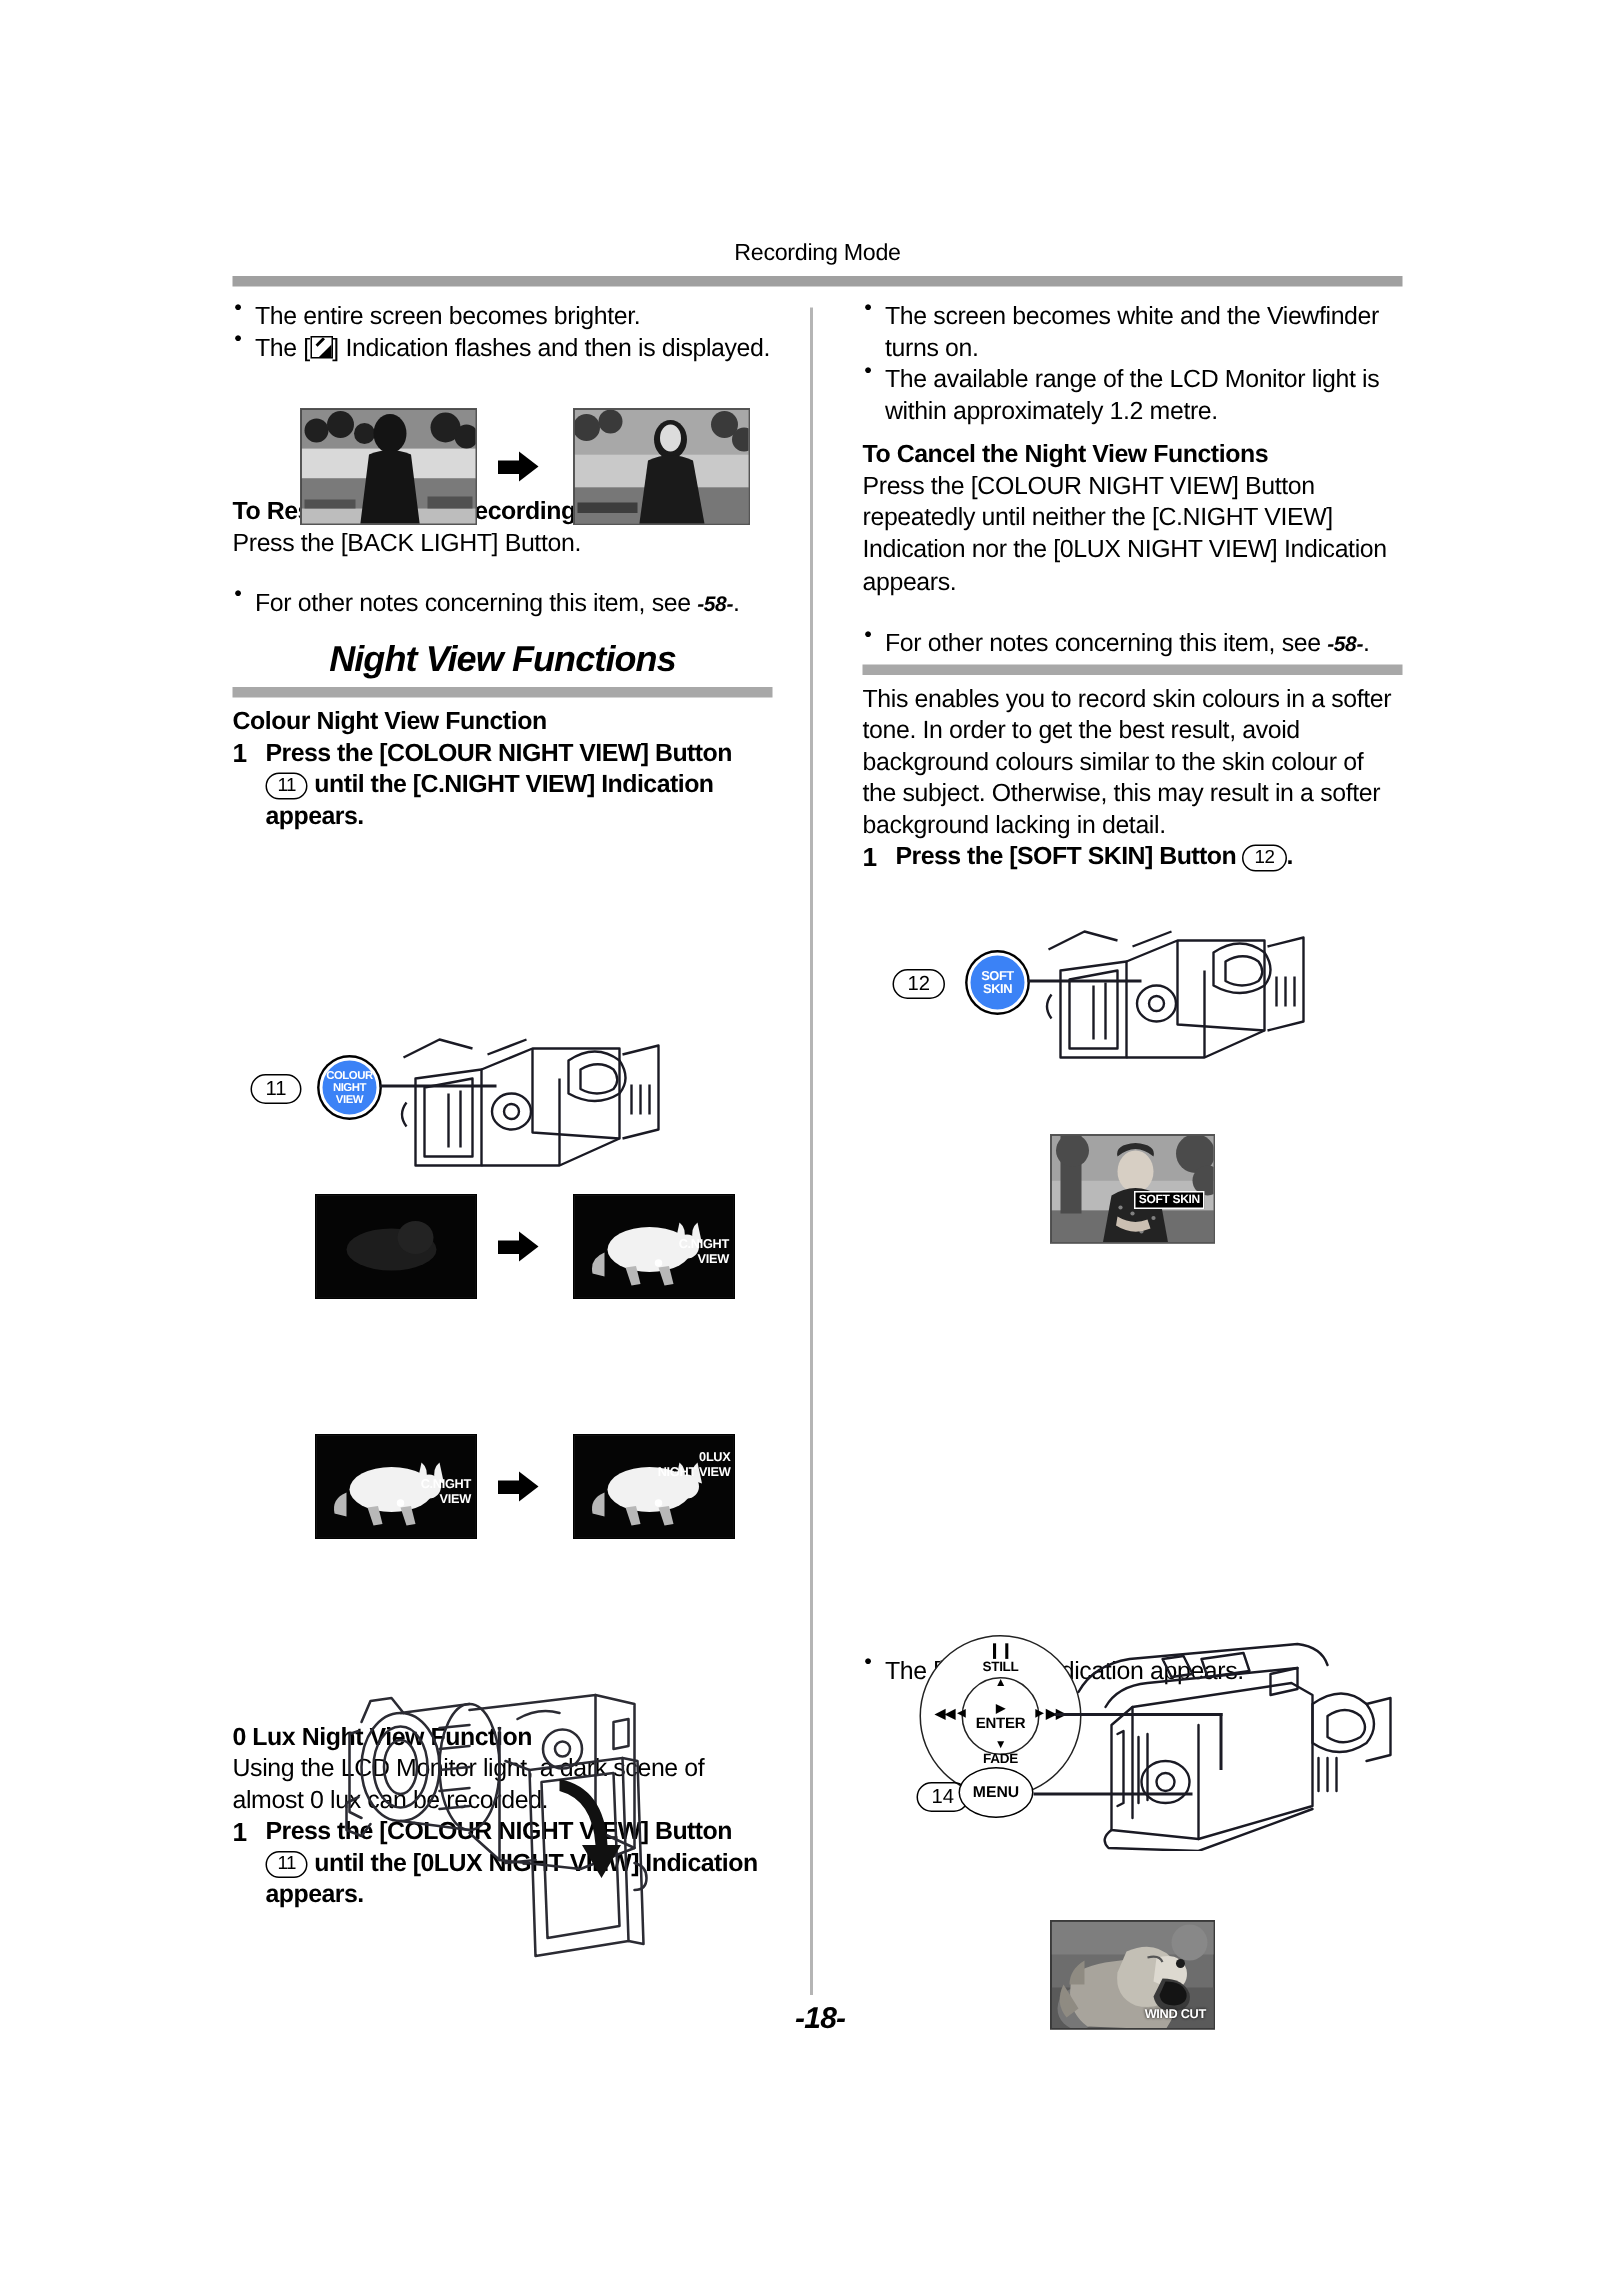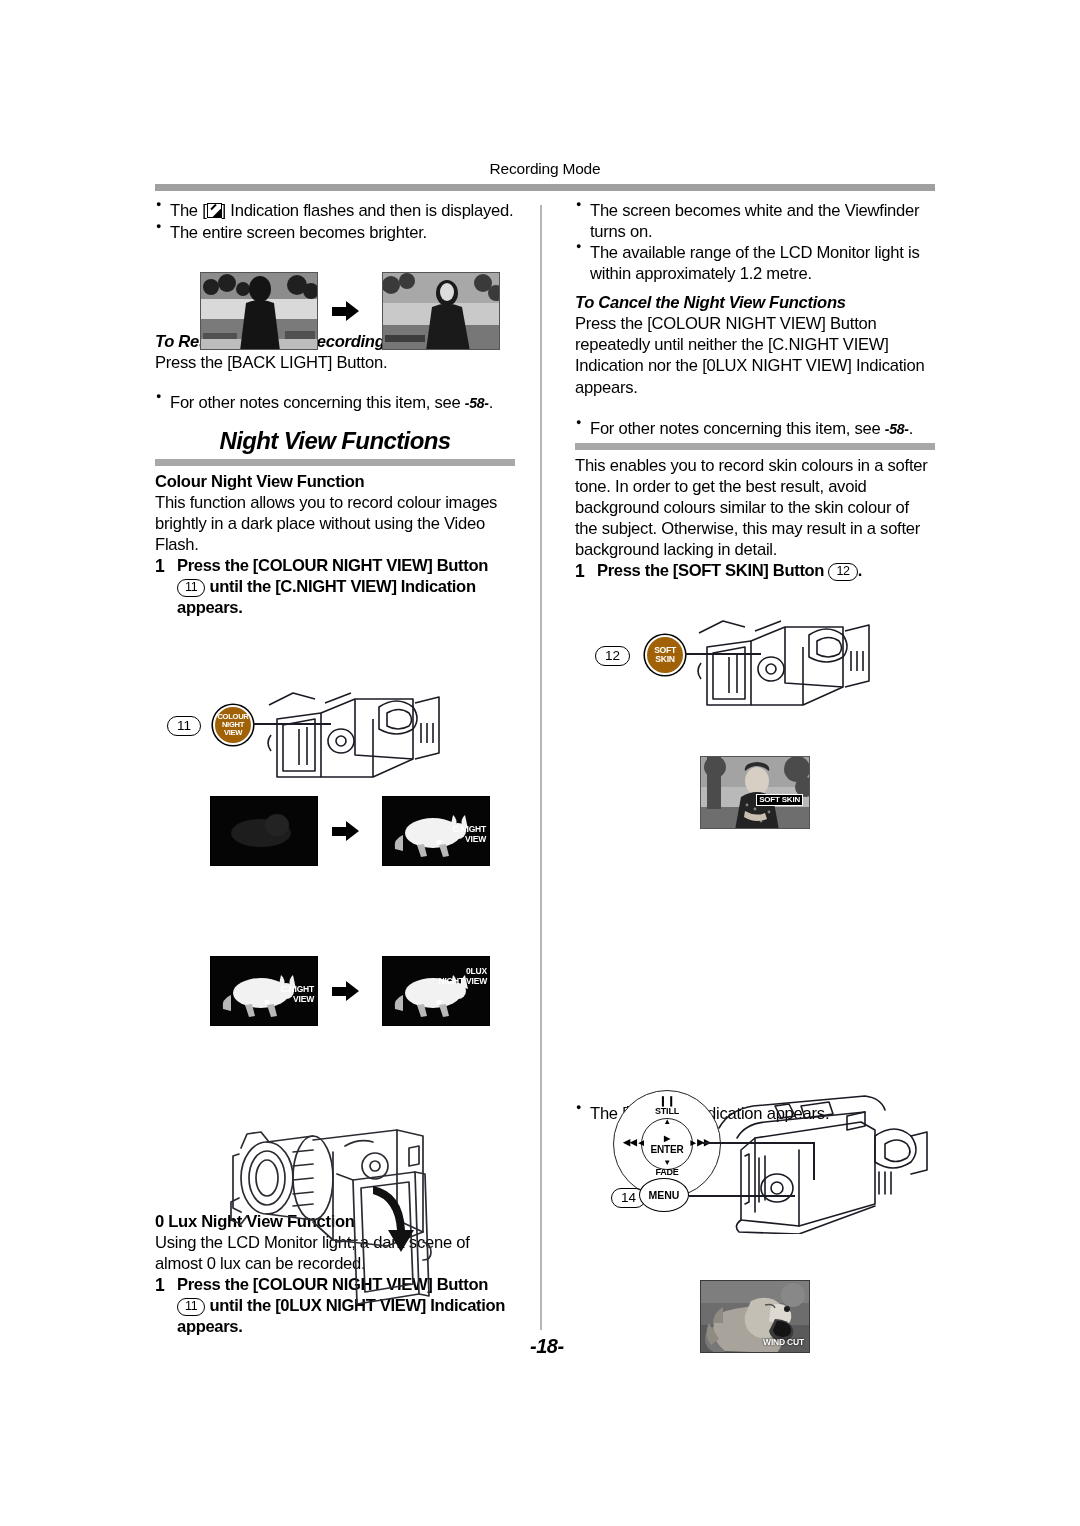--- a/index.html
+++ b/index.html
@@ -56,21 +56,21 @@
     content: "\25CF";
     position: absolute; left: 1px; top: -1px;
     font-size: 9px;
   }
   .sub-head-bold {
     font-size: 16.6px; font-weight: bold;
     letter-spacing: -0.3px;
     line-height: 1.27;
   }
   .sub-head-italic {
-    font-size: 16.6px; font-weight: bold; font-style: italic;
+    font-size: 16.6px; font-weight: bold; 
     letter-spacing: -0.3px;
     line-height: 1.27;
   }
   .section-title {
     font-size: 24px; font-weight: bold; font-style: italic;
     letter-spacing: -0.6px;
     line-height: 1.1;
   }
   .section-rule {
     height: 7px; background: #a8a8a8; margin-top: 4px; margin-bottom: 5px;
@@ -167,21 +167,21 @@
     width: 0; height: 0;
     border-top: 10.5px solid transparent;
     border-bottom: 10.5px solid transparent;
     border-left: 13px solid #000;
   }
   
   .cam-illus { position: absolute; }
   .btn-round {
     position: absolute;
     border-radius: 50%;
-    background: #a16207;
+    background: #3b82f6;
     border: 2px solid #fff;
     box-shadow: 0 0 0 1.6px #000;
     color: #fff;
     display: flex; align-items: center; justify-content: center;
     text-align: center;
     font-weight: bold;
     letter-spacing: -0.3px;
   }
   .btn-open {
     position: absolute;
@@ -225,25 +225,25 @@
 
 <div class="page">
 
   <div class="running-head">Recording Mode</div>
   <div class="head-rule"></div>
 
   <div class="col-divider"></div>
 
   <div class="col col-left">
 
+    <div class="bullet">The entire screen becomes brighter.</div>
+
     <div class="bullet" style="margin-bottom:1px;">
       <span>The [</span><span class="backlight-glyph"></span><span>] Indication flashes and then is displayed.</span>
     </div>
-
-    <div class="bullet">The entire screen becomes brighter.</div>
 
     <div class="fig" style="left:45px; top:72px; width:300px; height:82px;">
       <div class="photo" style="left:0; top:0; width:118px; height:78px; position:absolute;">
         <svg width="118" height="78" viewBox="0 0 118 78" preserveAspectRatio="none">
           <rect width="118" height="78" fill="#6e6e6e"></rect>
           <rect y="0" width="118" height="26" fill="#8c8c8c"></rect>
           <rect y="26" width="118" height="20" fill="#d9d9d9"></rect>
           <rect y="46" width="118" height="20" fill="#7a7a7a"></rect>
           <rect y="66" width="118" height="12" fill="#bdbdbd"></rect>
           <g fill="#202020">
@@ -297,21 +297,20 @@
     <div class="body-text">Press the [BACK LIGHT] Button.</div>
 
     <div class="bullet" style="margin-top:19px;">
       <span>For other notes concerning this item, see </span><span style="font-style:italic;font-weight:bold;font-size:14px;">-58-</span><span>.</span>
     </div>
 
     <div class="section-title" style="margin-top:15px;text-align:center;">Night View Functions</div>
     <div class="section-rule"></div>
 
     <div class="sub-head-bold">Colour Night View Function</div>
-    <div class="body-text">This function allows you to record colour images brightly in a dark place without using the Video Flash.</div>
 
     <div class="step" style="margin-top:0px;">
       <span class="num">1</span><span>Press the [COLOUR NIGHT VIEW] Button</span><br>
       <span class="callout">11</span>
       <span>until the [C.NIGHT VIEW] Indication appears.</span>
     </div>
 
     <div class="cam-illus" style="left:0px; top:487px; width:360px; height:96px;">
       <div class="callout standalone" style="position:absolute;left:12px;top:29px;">11</div>
       <div class="btn-round" style="left:58px;top:18px;width:40px;height:40px;font-size:7.6px;line-height:8px;">

